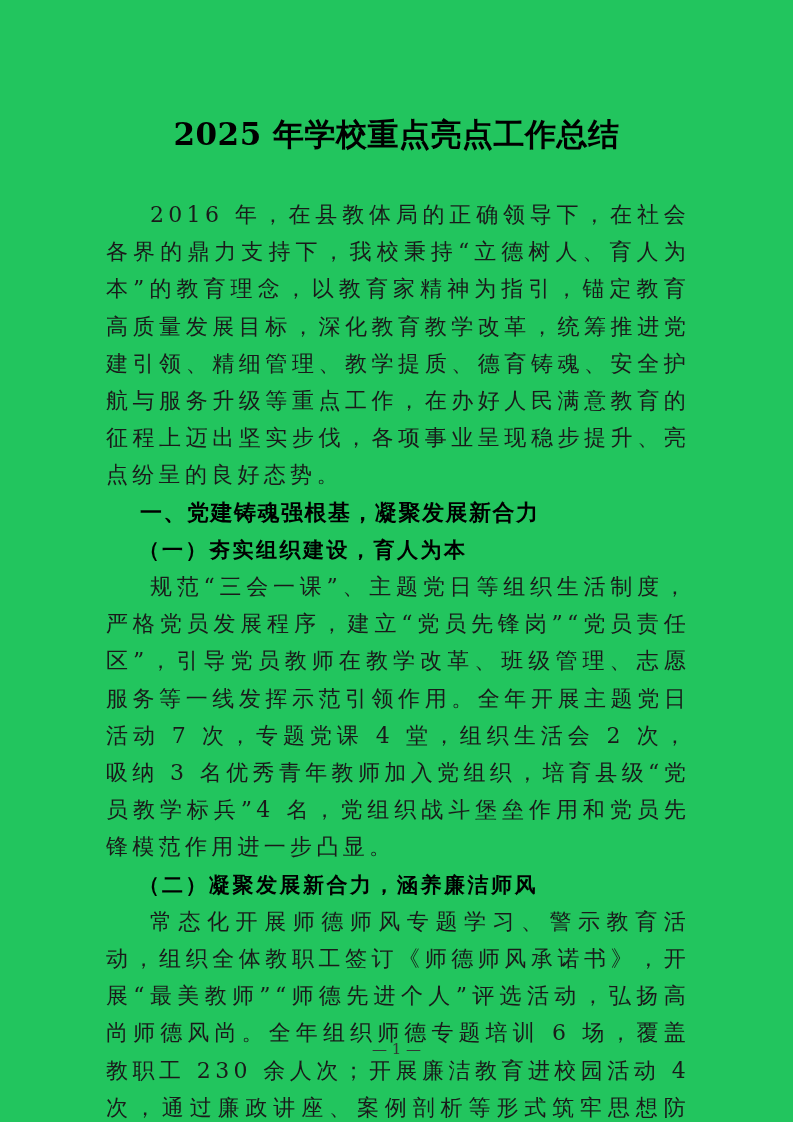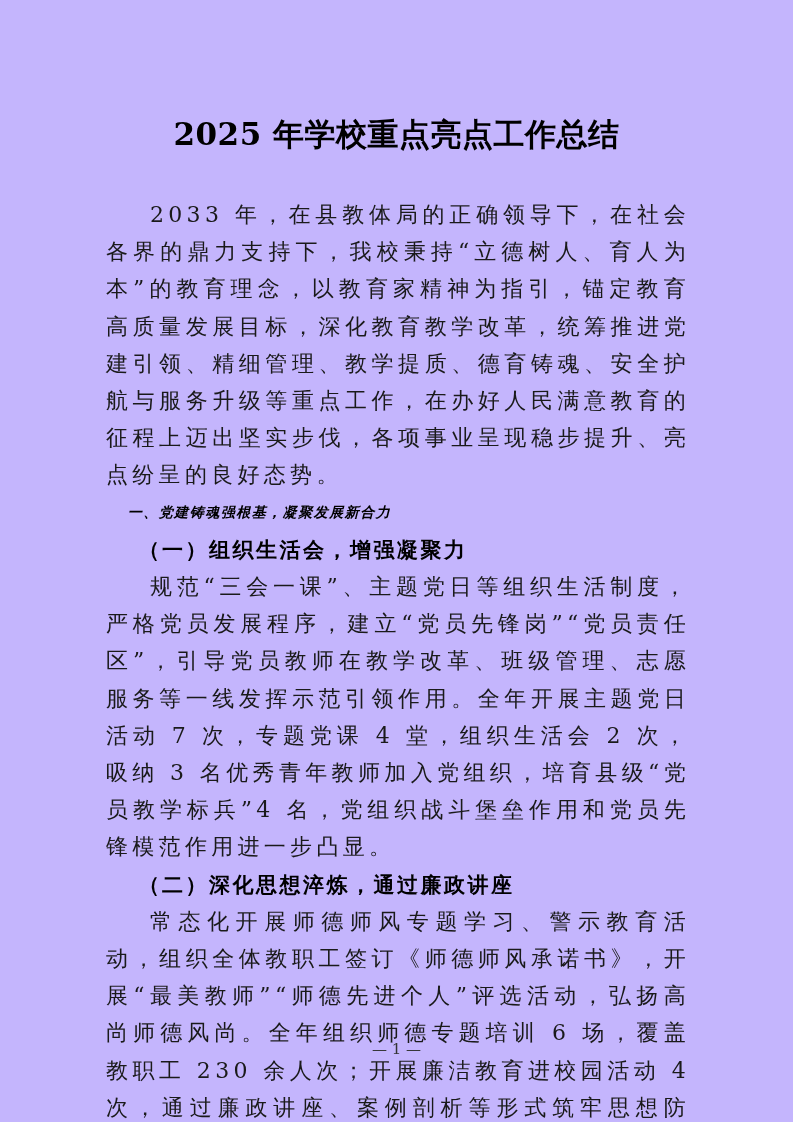--- a/index.html
+++ b/index.html
@@ -11,21 +11,21 @@
       width: 793px;
       height: 1122px;
       position: relative;
       overflow: hidden;
       color: #111111;
     }
     .page {
       position: absolute;
       left: 0; top: 0;
       width: 793px; height: 1122px;
-      background: #c4b5fd;
+      background: #22c55e;
     }
     .title {
       position: absolute;
       left: 0;
       top: 112px;
       width: 793px;
       text-align: center;
       font-family: "DejaVu Serif", "Liberation Serif", serif;
       font-weight: bold;
       font-size: 31px;
@@ -49,24 +49,23 @@
       text-align: justify;
       text-align-last: left;
       letter-spacing: 4.3px;
       word-break: break-all;
     }
     .heading-1 {
       margin: 0;
       text-indent: 1.55em;
       font-family: "DejaVu Sans", "Liberation Sans", sans-serif;
       font-weight: bold;
-      font-size: 14px;
+      font-size: 22px;
       letter-spacing: 1.5px;
       color: #000000;
-      font-style: italic;
     }
     .heading-2 {
       margin: 0;
       text-indent: 1.55em;
       font-family: "DejaVu Serif", "Liberation Serif", serif;
       font-weight: bold;
       font-size: 21px;
       letter-spacing: 2.5px;
       color: #000000;
     }
@@ -84,33 +83,33 @@
   </style>
 </head>
 <body>
 
 <div class="page">
 
   <div class="title">2025 年学校重点亮点工作总结</div>
 
   <div class="body-text">
 
-    <p class="para">2033 年，在县教体局的正确领导下，在社会各界的鼎力支持下，我校秉持“立德树人、育人为本”的教育理念，以教育家精神为指引，锚定教育高质量发展目标，深化教育教学改革，统筹推进党建引领、精细管理、教学提质、德育铸魂、安全护航与服务升级等重点工作，在办好人民满意教育的征程上迈出坚实步伐，各项事业呈现稳步提升、亮点纷呈的良好态势。</p>
+    <p class="para">2016 年，在县教体局的正确领导下，在社会各界的鼎力支持下，我校秉持“立德树人、育人为本”的教育理念，以教育家精神为指引，锚定教育高质量发展目标，深化教育教学改革，统筹推进党建引领、精细管理、教学提质、德育铸魂、安全护航与服务升级等重点工作，在办好人民满意教育的征程上迈出坚实步伐，各项事业呈现稳步提升、亮点纷呈的良好态势。</p>
 
     <div>
       <p class="heading-1">一、党建铸魂强根基，凝聚发展新合力</p>
 
 
       <div>
-        <p class="heading-2">（一）组织生活会，增强凝聚力</p>
+        <p class="heading-2">（一）夯实组织建设，育人为本</p>
         <p class="para">规范“三会一课”、主题党日等组织生活制度，严格党员发展程序，建立“党员先锋岗”“党员责任区”，引导党员教师在教学改革、班级管理、志愿服务等一线发挥示范引领作用。全年开展主题党日活动 7 次，专题党课 4 堂，组织生活会 2 次，吸纳 3 名优秀青年教师加入党组织，培育县级“党员教学标兵”4 名，党组织战斗堡垒作用和党员先锋模范作用进一步凸显。</p>
       </div>
 
       <div>
-        <p class="heading-2">（二）深化思想淬炼，通过廉政讲座</p>
+        <p class="heading-2">（二）凝聚发展新合力，涵养廉洁师风</p>
         <p class="para">常态化开展师德师风专题学习、警示教育活动，组织全体教职工签订《师德师风承诺书》，开展“最美教师”“师德先进个人”评选活动，弘扬高尚师德风尚。全年组织师德专题培训 6 场，覆盖教职工 230 余人次；开展廉洁教育进校园活动 4 次，通过廉政讲座、案例剖析等形式筑牢思想防线，全年无违反师德师</p>
       </div>
     </div>
 
   </div>
 
   <div class="page-number">— 1 —</div>
 
 </div>
 

